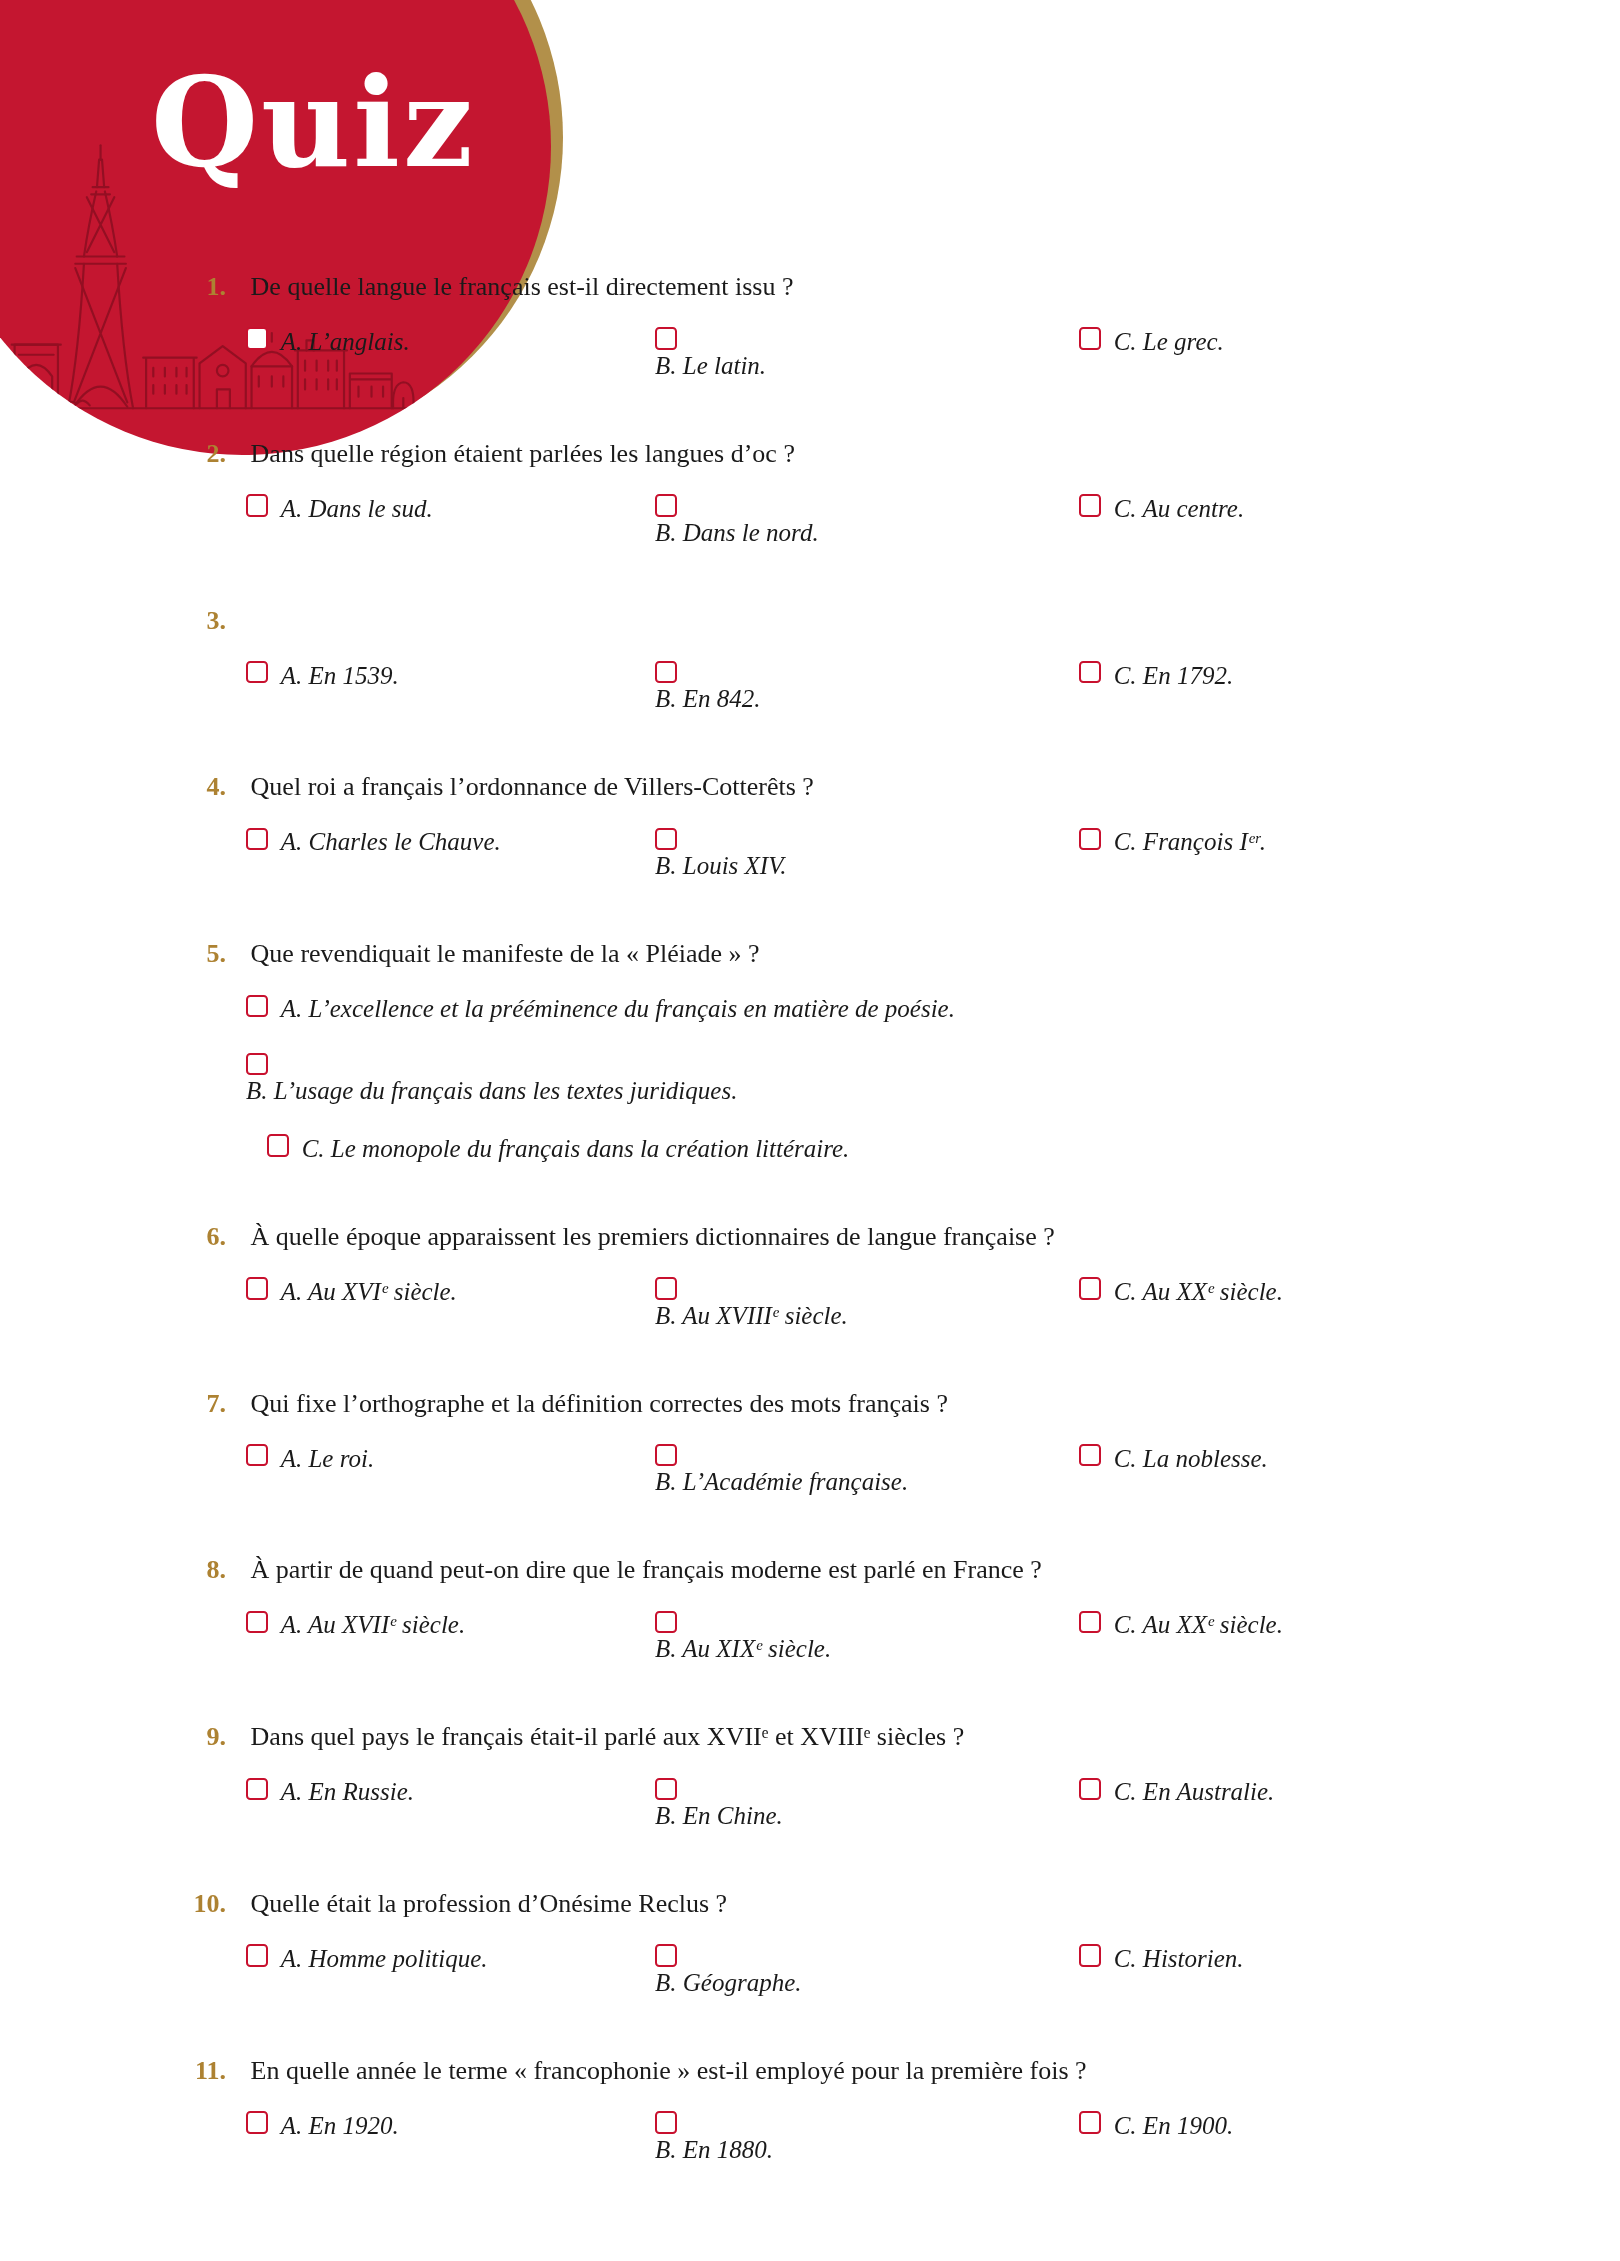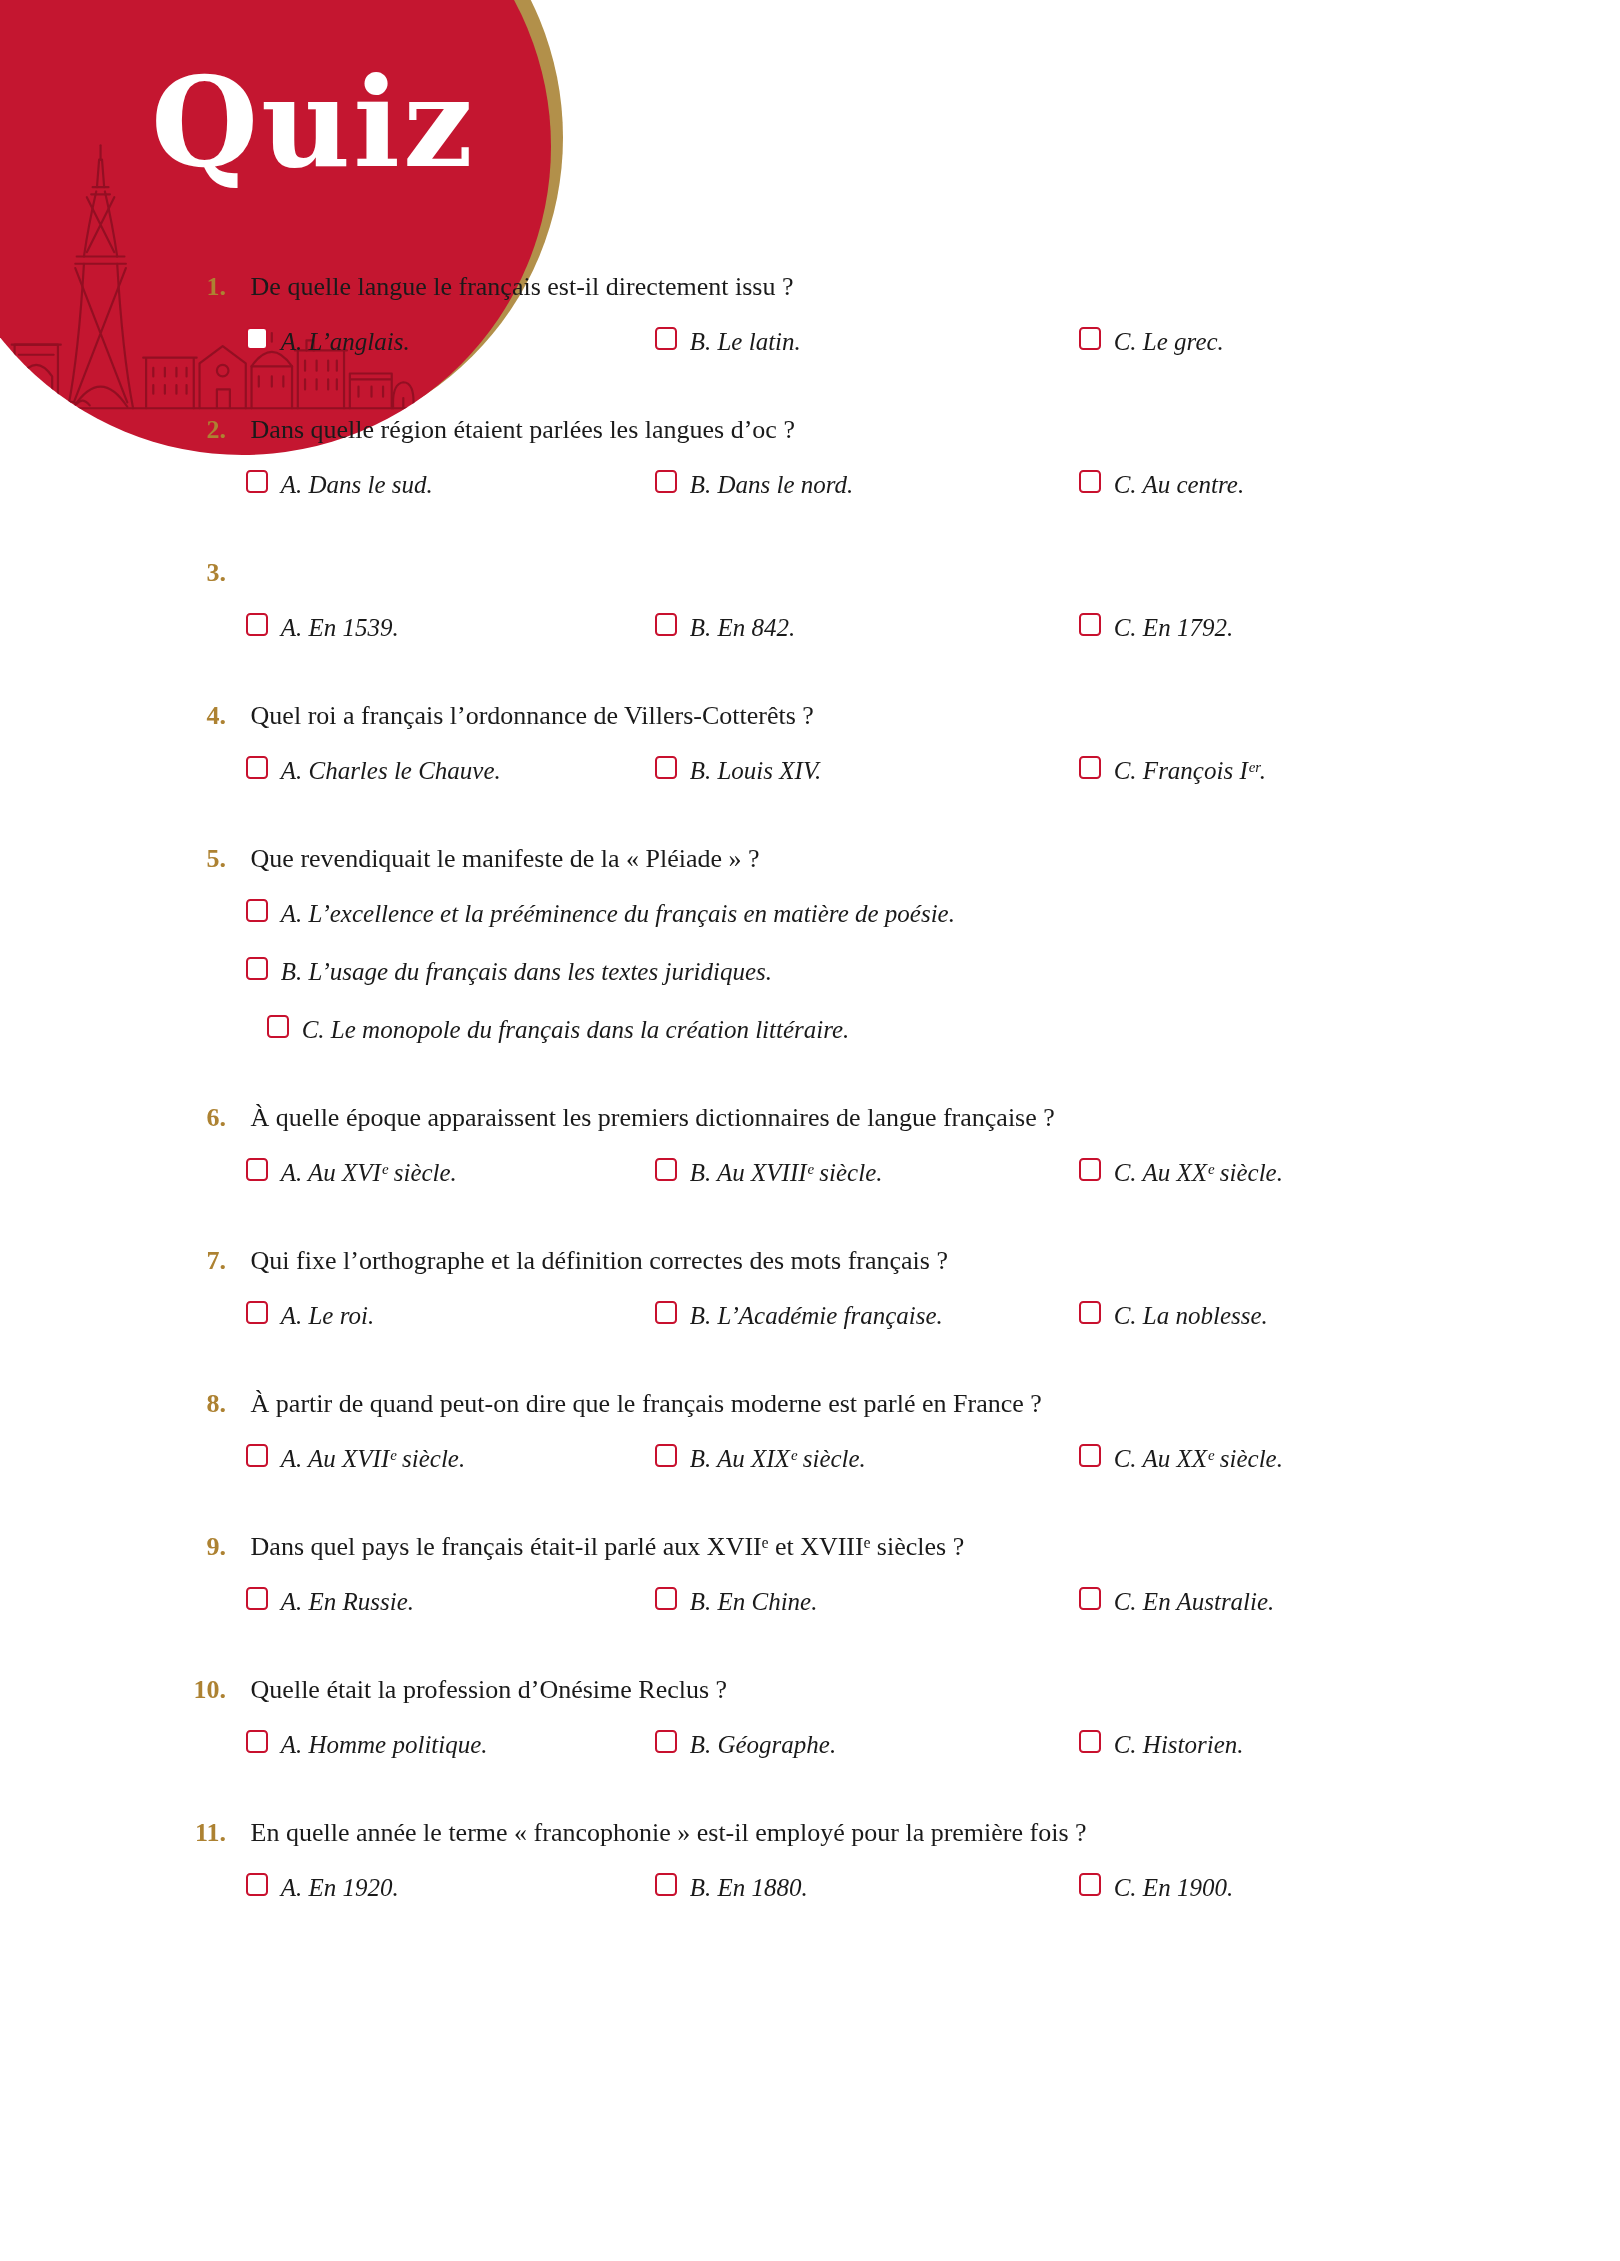--- a/index.html
+++ b/index.html
@@ -63,21 +63,21 @@
     flex:0 0 226px;text-align:right;
     font-weight:700;color:var(--number-gold);
   }
   .q-text{padding-left:24.6px;}
   .q-options{
     margin-left:246px;
     display:flex;
     margin-bottom:54px;
   }
   .q-options .option{width:409px;}
-  .q-options .option:nth-child(2){width:403px;}
+  .q-options .option:nth-child(2){width:403px;flex-direction:column;}
   .q-options .option:last-child{width:auto;padding-left:21px;}
   .q-options.stack{flex-direction:column;gap:26px;}
   .q-options.stack .option{width:auto;}
   .option{
     display:flex;align-items:flex-start;
     font-size:25px;line-height:32px;font-style:italic;
   }
   .checkbox{
     flex:0 0 auto;
     width:22.4px;height:22.4px;

